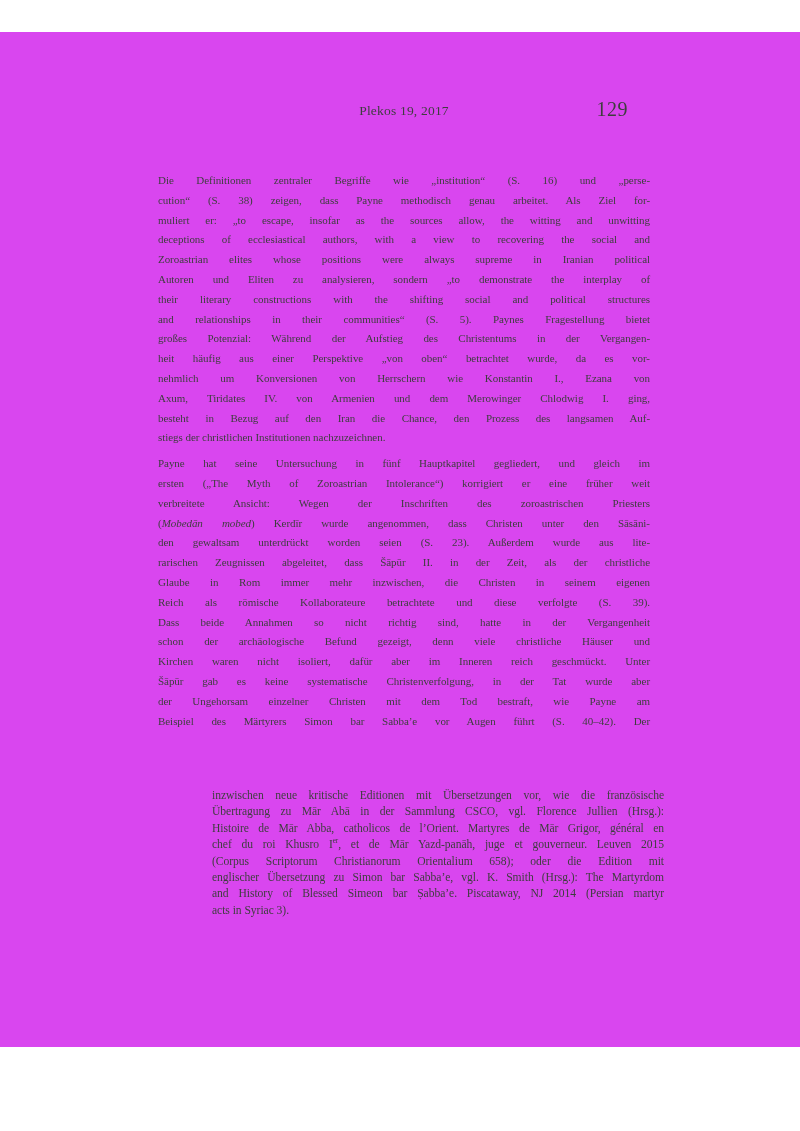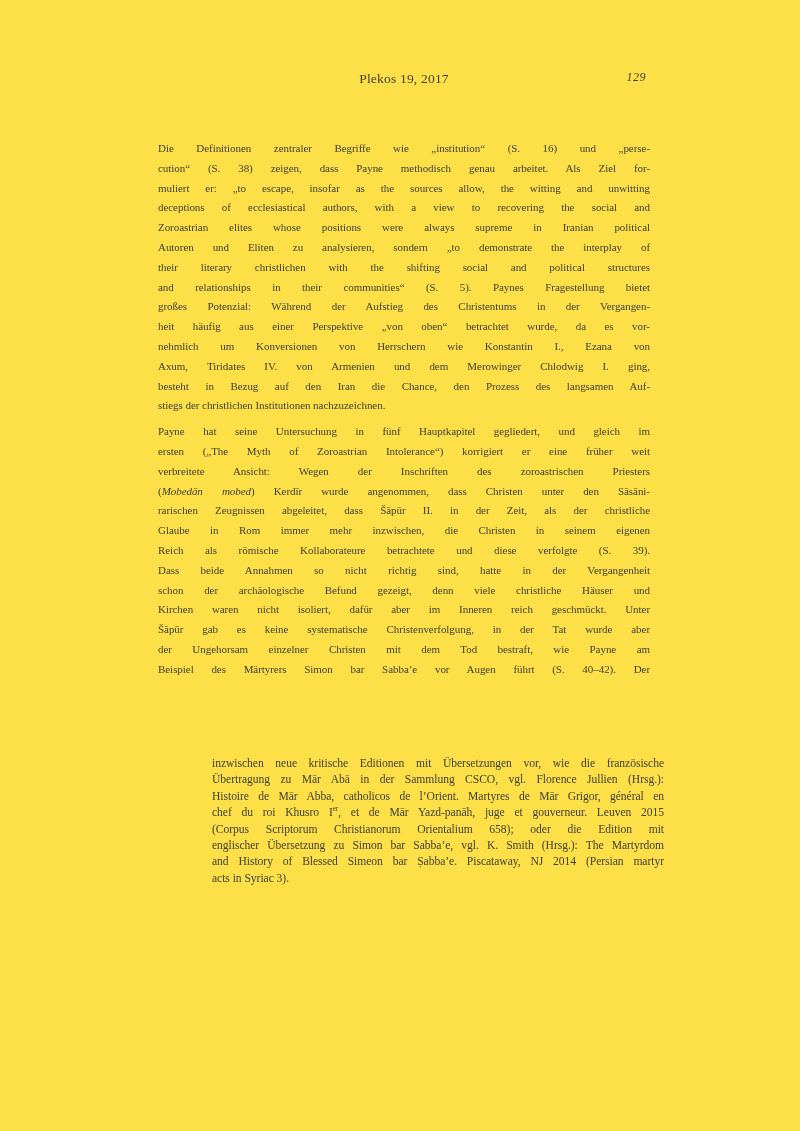--- a/index.html
+++ b/index.html
@@ -6,47 +6,47 @@
     margin: 0;
     padding: 0;
     width: 800px;
     height: 1131px;
     background: #ffffff;
     overflow: hidden;
   }
   .page {
     position: relative;
     width: 800px;
-    height: 1131px;
-    background: #fde047;
+    height: 1015px;
+    background: #d946ef;
     font-family: "Liberation Serif", "DejaVu Serif", serif;
     color: #3e3e3e;
+    margin-top: 32px;
   }
   .page-header {
     position: absolute;
     left: 158px;
     top: 71px;
     width: 492px;
     height: 22px;
   }
   .journal {
     display: block;
     text-align: center;
     font-size: 13.5px;
     line-height: 16px;
     letter-spacing: 0.2px;
   }
   .pagenum {
     position: absolute;
-    right: 4px;
+    right: 22px;
     top: -2px;
-    font-size: 12px;
+    font-size: 20px;
     line-height: 16px;
     letter-spacing: 0.5px;
-    font-style: italic;
   }
   .text-block {
     position: absolute;
     left: 158px;
     top: 139px;
     width: 492px;
   }
   .para { }
   .para-gap { margin-top: 6px; }
   .line {
@@ -85,34 +85,35 @@
   </header>
 
   <main class="text-block">
     <div class="para">
         <div class="line j"><span>Die Definitionen zentraler Begriffe wie „institution“ (S. 16) und „perse-</span></div>
         <div class="line j"><span>cution“ (S. 38) zeigen, dass Payne methodisch genau arbeitet. Als Ziel for-</span></div>
         <div class="line j"><span>muliert er: „to escape, insofar as the sources allow, the witting and unwitting</span></div>
         <div class="line j"><span>deceptions of ecclesiastical authors, with a view to recovering the social and</span></div>
         <div class="line j"><span>Zoroastrian elites whose positions were always supreme in Iranian political</span></div>
         <div class="line j"><span>Autoren und Eliten zu analysieren, sondern „to demonstrate the interplay of</span></div>
-        <div class="line j"><span>their literary christlichen with the shifting social and political structures</span></div>
+        <div class="line j"><span>their literary constructions with the shifting social and political structures</span></div>
         <div class="line j"><span>and relationships in their communities“ (S. 5). Paynes Fragestellung bietet</span></div>
         <div class="line j"><span>großes Potenzial: Während der Aufstieg des Christentums in der Vergangen-</span></div>
         <div class="line j"><span>heit häufig aus einer Perspektive „von oben“ betrachtet wurde, da es vor-</span></div>
         <div class="line j"><span>nehmlich um Konversionen von Herrschern wie Konstantin I., Ezana von</span></div>
         <div class="line j"><span>Axum, Tiridates IV. von Armenien und dem Merowinger Chlodwig I. ging,</span></div>
         <div class="line j"><span>besteht in Bezug auf den Iran die Chance, den Prozess des langsamen Auf-</span></div>
         <div class="line"><span>stiegs der christlichen Institutionen nachzuzeichnen.</span></div>
       </div>
     <div class="para para-gap">
         <div class="line j"><span>Payne hat seine Untersuchung in fünf Hauptkapitel gegliedert, und gleich im</span></div>
         <div class="line j"><span>ersten („The Myth of Zoroastrian Intolerance“) korrigiert er eine früher weit</span></div>
         <div class="line j"><span>verbreitete Ansicht: Wegen der Inschriften des zoroastrischen Priesters</span></div>
         <div class="line j"><span>(</span><span class="it">Mobedān mobed</span><span>) Kerdīr wurde angenommen, dass Christen unter den Sāsāni-</span></div>
+        <div class="line j"><span>den gewaltsam unterdrückt worden seien (S. 23). Außerdem wurde aus lite-</span></div>
         <div class="line j"><span>rarischen Zeugnissen abgeleitet, dass Šāpūr II. in der Zeit, als der christliche</span></div>
         <div class="line j"><span>Glaube in Rom immer mehr inzwischen, die Christen in seinem eigenen</span></div>
         <div class="line j"><span>Reich als römische Kollaborateure betrachtete und diese verfolgte (S. 39).</span></div>
         <div class="line j"><span>Dass beide Annahmen so nicht richtig sind, hatte in der Vergangenheit</span></div>
         <div class="line j"><span>schon der archäologische Befund gezeigt, denn viele christliche Häuser und</span></div>
         <div class="line j"><span>Kirchen waren nicht isoliert, dafür aber im Inneren reich geschmückt. Unter</span></div>
         <div class="line j"><span>Šāpūr gab es keine systematische Christenverfolgung, in der Tat wurde aber</span></div>
         <div class="line j"><span>der Ungehorsam einzelner Christen mit dem Tod bestraft, wie Payne am</span></div>
         <div class="line j"><span>Beispiel des Märtyrers Simon bar Sabba’e vor Augen führt (S. 40–42). Der</span></div>
       </div>

